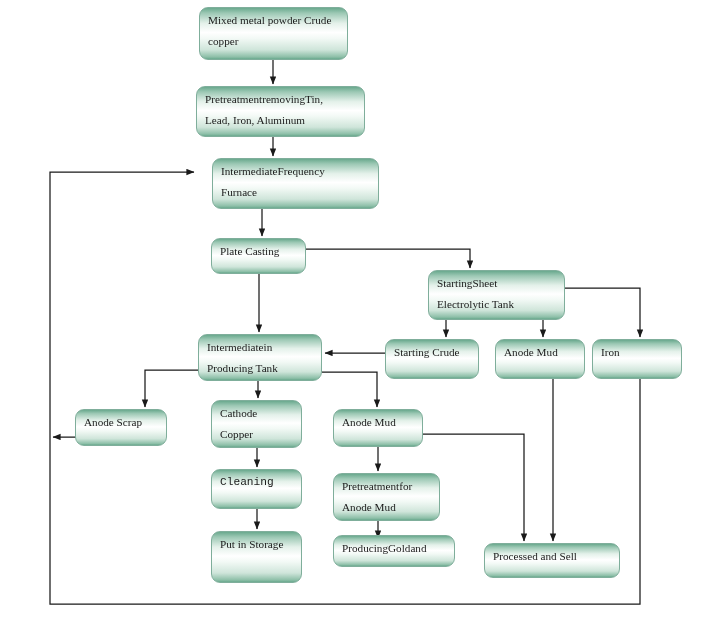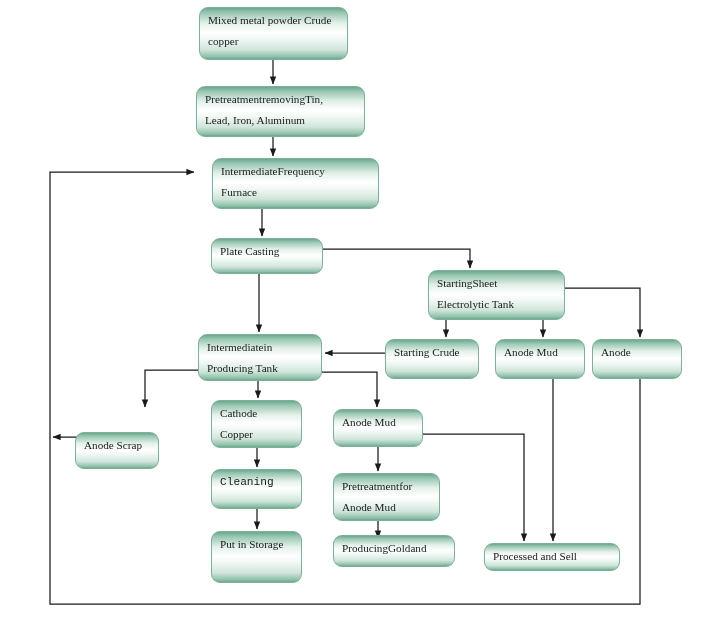--- a/index.html
+++ b/index.html
@@ -126,21 +126,21 @@
         </span>
         <span class="ln">Lead, Iron, Aluminum</span>
       </div>
       <div class="node-box just" style="left: 212px; top: 158px; width: 167px; height: 51px;">
         <span class="ln jst">
           <span>Intermediate</span>
           <span>Frequency</span>
         </span>
         <span class="ln">Furnace</span>
       </div>
-      <div class="node-box" style="left: 211px; top: 238px; width: 112px; height: 36px;">
+      <div class="node-box" style="left: 211px; top: 238px; width: 95px; height: 36px;">
         <span class="ln">Plate Casting</span>
       </div>
       <div class="node-box just" style="left: 428px; top: 270px; width: 137px; height: 50px;">
         <span class="ln jst">
           <span>Starting</span>
           <span>Sheet</span>
         </span>
         <span class="ln">Electrolytic Tank</span>
       </div>
       <div class="node-box just" style="left: 198px; top: 334px; width: 124px; height: 47px;">
@@ -150,23 +150,23 @@
         </span>
         <span class="ln">Producing Tank</span>
       </div>
       <div class="node-box" style="left: 385px; top: 339px; width: 94px; height: 40px;">
         <span class="ln">Starting Crude</span>
       </div>
       <div class="node-box" style="left: 495px; top: 339px; width: 90px; height: 40px;">
         <span class="ln">Anode Mud</span>
       </div>
       <div class="node-box" style="left: 592px; top: 339px; width: 90px; height: 40px;">
-        <span class="ln">Anode</span>
-      </div>
-      <div class="node-box" style="left: 75px; top: 409px; width: 84px; height: 37px; margin-top: 23px;">
+        <span class="ln">Iron</span>
+      </div>
+      <div class="node-box" style="left: 75px; top: 409px; width: 92px; height: 37px;">
         <span class="ln">Anode Scrap</span>
       </div>
       <div class="node-box" style="left: 211px; top: 400px; width: 91px; height: 48px;">
         <span class="ln">Cathode</span>
         <span class="ln">Copper</span>
       </div>
       <div class="node-box" style="left: 333px; top: 409px; width: 90px; height: 38px;">
         <span class="ln">Anode Mud</span>
       </div>
       <div class="node-box" style="left: 211px; top: 469px; width: 91px; height: 40px; font-family: Liberation Mono, monospace;">
@@ -183,18 +183,18 @@
         <span class="ln">Put in Storage</span>
       </div>
       <div class="node-box just" style="left: 333px; top: 535px; width: 122px; height: 32px;">
         <span class="ln jst">
           <span>Producing</span>
           <span>Gold</span>
           <span>and</span>
         </span>
         <span class="ln">Silver</span>
       </div>
-      <div class="node-box" style="left: 484px; top: 543px; width: 136px; height: 28px;">
+      <div class="node-box" style="left: 484px; top: 543px; width: 136px; height: 35px;">
         <span class="ln">Processed and Sell</span>
       </div>
     </div>
 
 </div>
 
 </body></html>

